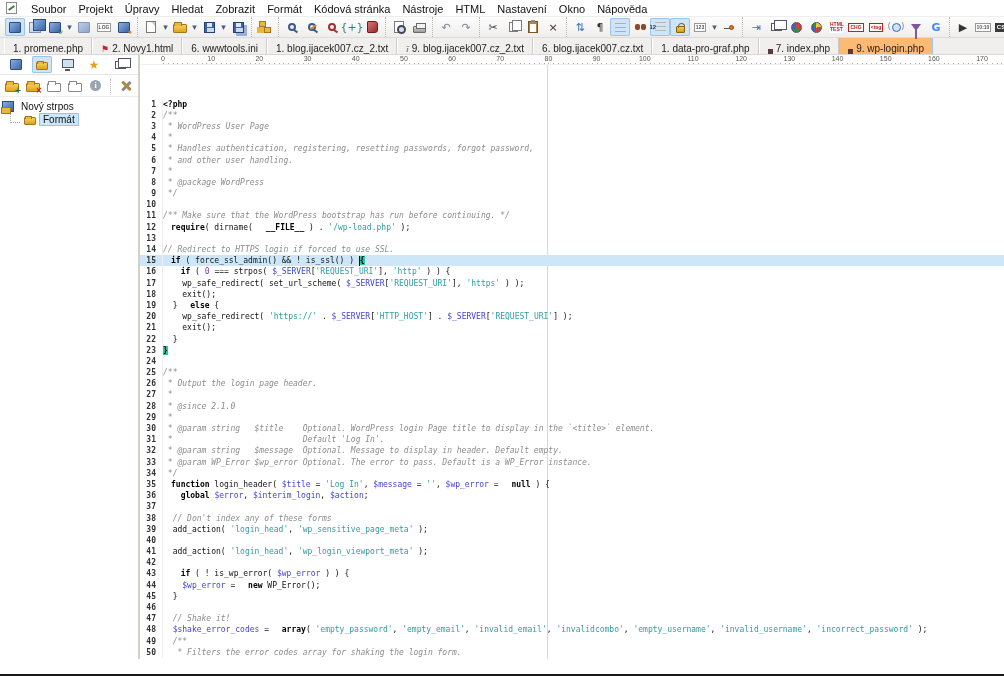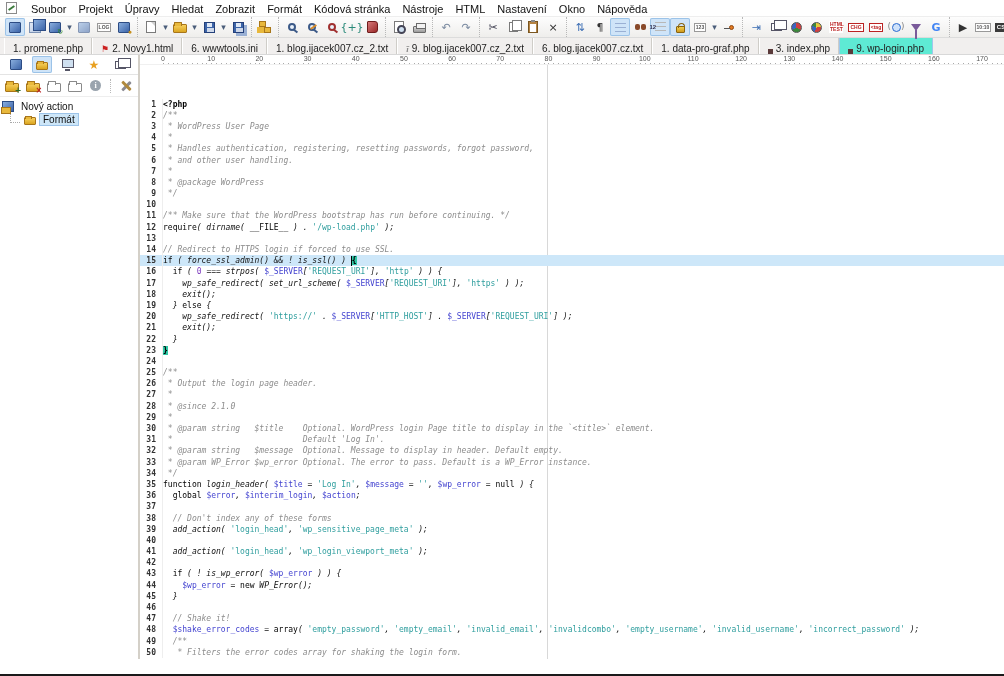--- a/index.html
+++ b/index.html
@@ -87,21 +87,21 @@
   .i-tools::before{transform:rotate(45deg);}
   .i-tools::after{transform:rotate(-45deg);background:#b0893c;}
   .i-info{width:11px;height:11px;border-radius:50%;background:#9aa4ae;color:#fff;font:bold 8px/11px "Liberation Serif",serif;text-align:center;}
   .i-monitor{width:12px;height:9px;border:1.5px solid #556;background:#cfe0f0;position:relative;margin-bottom:3px;}
   .i-monitor::after{content:"";position:absolute;left:2px;bottom:-4px;width:5px;height:2px;background:#556;}
   .i-windows{width:11px;height:8px;border:1.5px solid #556;background:#fff;position:relative;}
   .i-windows::before{content:"";position:absolute;left:2px;top:-4px;width:11px;height:8px;border:1.5px solid #556;background:#fff;}
   
   .tabbar{height:17px;display:flex;align-items:stretch;background:#f1efee;border-bottom:1px solid #d8d8d8;padding-left:4px;}
   .tab{display:flex;align-items:flex-end;gap:3px;padding:0 8px;font-size:10px;color:#222;border-right:1px solid #cfcdc8;border-left:1px solid #fff;white-space:nowrap;}
-  .tab.active{background:#5eead4;border-right-color:#9ec7ec;border-left-color:#9ec7ec;}
+  .tab.active{background:#fdba74;border-right-color:#9ec7ec;border-left-color:#9ec7ec;}
   .tab .flag{color:#c22;font-size:9px;line-height:1;}
   .tab .imark{color:#8a8a8a;font:italic bold 9px/1 "Liberation Serif",serif;}
   .tab .sq{width:5px;height:5px;background:#5a3a3a;display:inline-block;}
   
   .main{display:flex;height:604px;}
   .sidebar{width:140px;border-right:2px solid #d4d0c8;display:flex;flex-direction:column;background:#fff;}
   .side-tabs{display:flex;align-items:center;gap:6px;padding:2px 6px;height:20px;border-bottom:1px solid #e4e4e4;}
   .side-tab{width:20px;height:17px;display:flex;align-items:center;justify-content:center;border-radius:2px;}
   .side-tab.on{background:#cfe4f8;box-shadow:inset 0 0 0 1px #9cc3e8;}
   .star{color:#e8a020;font-size:12px;line-height:1;}
@@ -121,21 +121,21 @@
   .ruler{height:10px;position:relative;border-bottom:1px solid #f0f0f0;
     background:repeating-linear-gradient(to right,#aaa 0 1px,transparent 1px 4.818px);
     background-size:100% 2px;background-position:23px 8px;background-repeat:no-repeat;}
   .ruler-num{position:absolute;top:0;transform:translateX(-50%);font:7px "Liberation Sans",sans-serif;color:#555;}
   .code{position:absolute;top:10px;left:0;right:0;bottom:0;font:8px/11.2px "DejaVu Sans Mono",monospace;white-space:pre;}
   .margin-line{position:absolute;left:407px;top:0;bottom:0;width:1px;background:#d8d8d8;}
   .line{display:flex;height:11.2px;position:relative;}
   .line.active{background:#cde7f9;}
   .ln{width:23px;flex:none;text-align:right;padding-right:6px;color:#333;font-weight:bold;border-right:1px solid #eee;}
   .lt{flex:1;}
-  .sp{color:#111;font-style:italic;} .sk{color:#000;font-weight:normal;} .sc{color:#8c8c8c;font-style:italic;}
+  .sp{color:#111;} .sk{color:#000;font-weight:bold;margin-left:8px;} .sc{color:#8c8c8c;font-style:italic;}
   .ss{color:#2f9e9e;} .sv{color:#4444d0;font-weight:normal;} .sn{color:#8040c0;}
   .st{color:#000;font-weight:bold;} .sb{background:#2fc7a5;color:#000;font-weight:bold;}
   .cursor{display:inline-block;width:1px;height:10px;background:#000;vertical-align:middle;}
   .watermark{position:absolute;right:12px;bottom:4px;font:bold italic 25px "DejaVu Serif",serif;color:#2a17b0;letter-spacing:-1px;
     text-shadow:1px 1px 0 #fff,-1px -1px 0 #fff,1px -1px 0 #fff,-1px 1px 0 #fff,2px 2px 0 #fff;}
 </style>
 </head>
 <body>
 
 <div class="window">
@@ -341,21 +341,21 @@
         <span>9. blog.ijacek007.cz_2.txt</span>
       </span>
       <span class="tab">
         <span>6. blog.ijacek007.cz.txt</span>
       </span>
       <span class="tab">
         <span>1. data-pro-graf.php</span>
       </span>
       <span class="tab">
         <span class="sq"></span>
-        <span>3. index.php</span>
+        <span>7. index.php</span>
       </span>
       <span class="tab active">
         <span class="sq"></span>
         <span>9. wp-login.php</span>
       </span>
     </div>
 
   <div class="main">
     <div class="sidebar">
       <div class="side-tabs" id="side-tabs">
@@ -396,21 +396,21 @@
             <span class="i-info">i</span>
           </span>
           <span class="proj-sep"></span>
           <span class="tbtn">
             <span class="i-tools"></span>
           </span>
         </div>
       <div class="tree">
         <div class="tree-row">
           <span class="i-proj"></span>
-          <span class="lbl">Nový action</span>
+          <span class="lbl">Nový strpos</span>
         </div>
         <div class="tree-row sel">
           <span class="tree-indent"></span>
           <span class="i-folder-s"></span>
           <span class="lbl">Formát</span>
         </div>
       </div>
     </div>
 
     <div class="editor">

